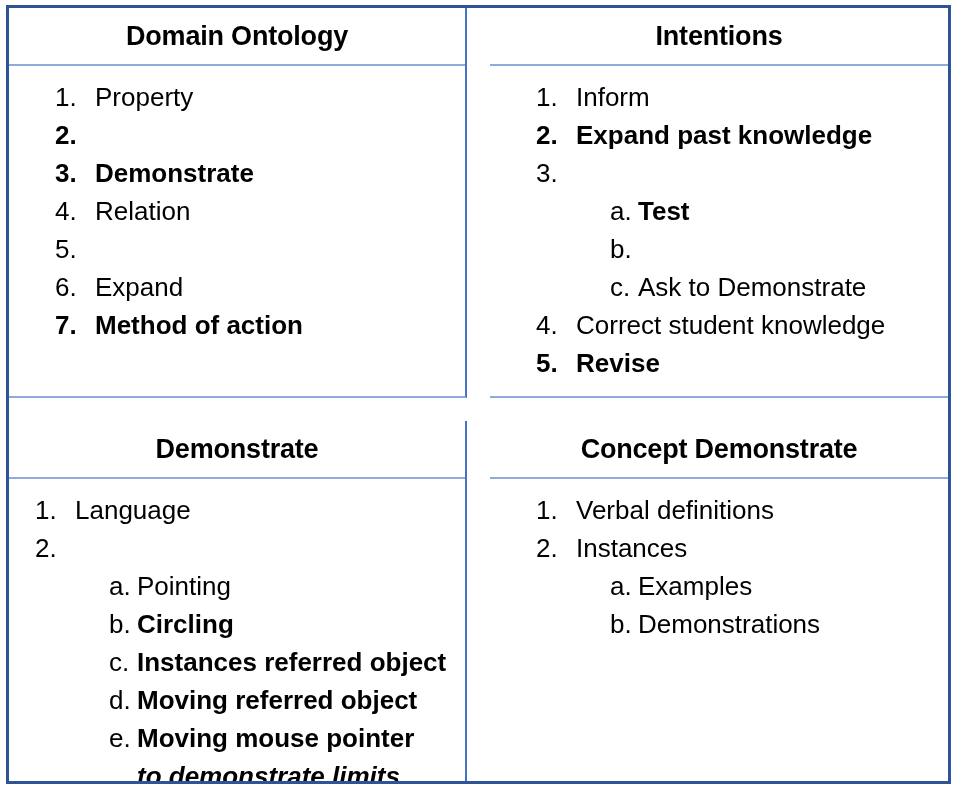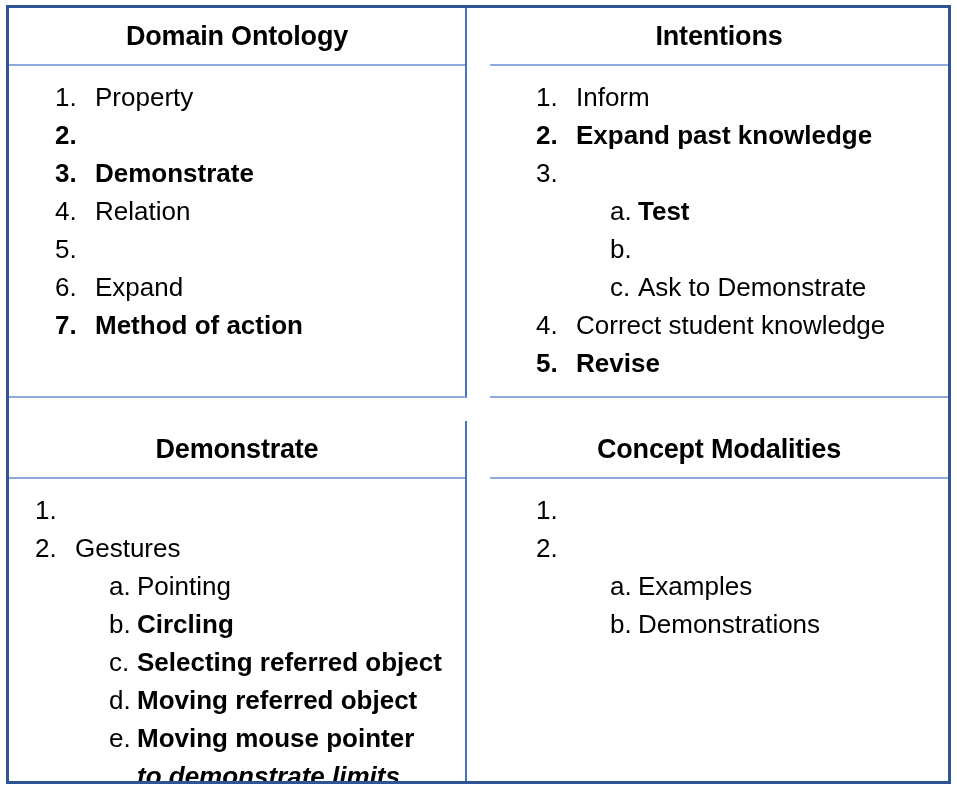--- a/index.html
+++ b/index.html
@@ -163,60 +163,62 @@
             <span class="label">Revise</span>
           </div>
         </div>
     </div>
 
     <div class="quad col-left">
       <div class="quad-header">Demonstrate</div>
       <div class="quad-body indent-small">
           <div class="list-item">
             <span class="marker num">1.</span>
-          </div>
-          <div class="list-item">
-            <span class="marker num">2.</span>
-            <span class="label">Gestures</span>
+            <span class="label">Language</span>
+          </div>
+          <div class="list-item">
+            <span class="marker num">2.</span>
           </div>
           <div class="list-item sub">
             <span class="marker">a.</span>
             <span class="label">Pointing</span>
           </div>
           <div class="list-item bold sub">
             <span class="marker">b.</span>
             <span class="label">Circling</span>
           </div>
           <div class="list-item bold sub">
             <span class="marker">c.</span>
-            <span class="label">Selecting referred object</span>
+            <span class="label">Instances referred object</span>
           </div>
           <div class="list-item bold sub">
             <span class="marker">d.</span>
             <span class="label">Moving referred object</span>
           </div>
           <div class="list-item bold sub">
             <span class="marker">e.</span>
             <span class="label">Moving mouse pointer</span>
           </div>
           <div class="list-item bold cont">
             <span class="marker"></span>
             <span class="label">to demonstrate limits</span>
           </div>
         </div>
     </div>
 
     <div class="quad">
-      <div class="quad-header">Concept Modalities</div>
+      <div class="quad-header">Concept Demonstrate</div>
       <div class="quad-body">
           <div class="list-item">
             <span class="marker num">1.</span>
-          </div>
-          <div class="list-item">
-            <span class="marker num">2.</span>
+            <span class="label">Verbal definitions</span>
+          </div>
+          <div class="list-item">
+            <span class="marker num">2.</span>
+            <span class="label">Instances</span>
           </div>
           <div class="list-item sub">
             <span class="marker">a.</span>
             <span class="label">Examples</span>
           </div>
           <div class="list-item sub">
             <span class="marker">b.</span>
             <span class="label">Demonstrations</span>
           </div>
         </div>

